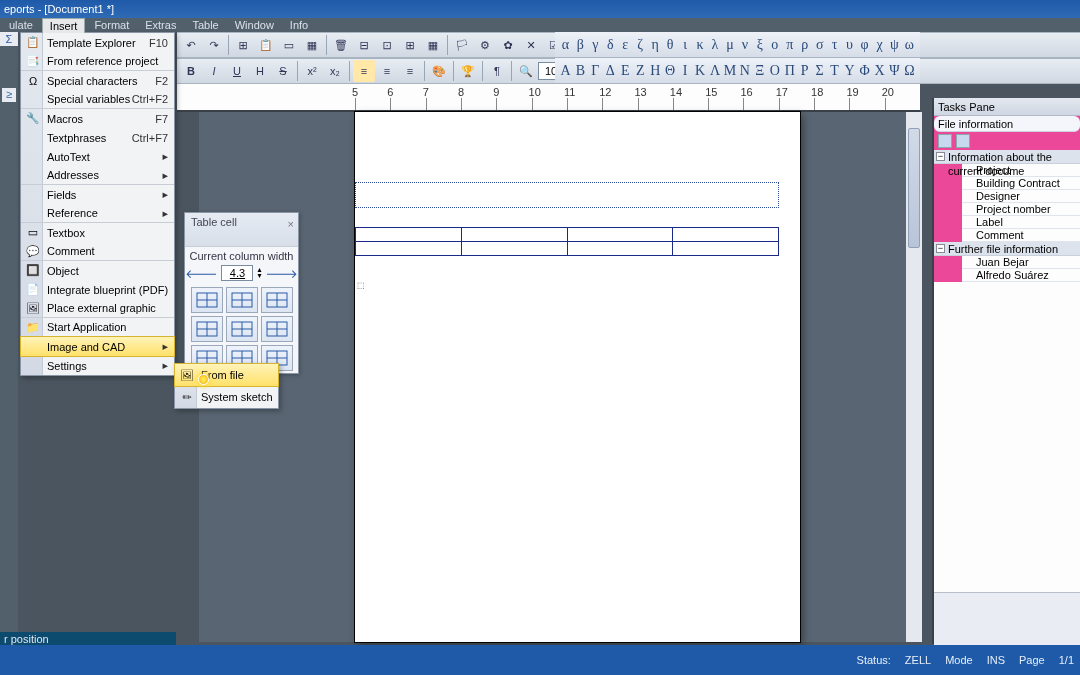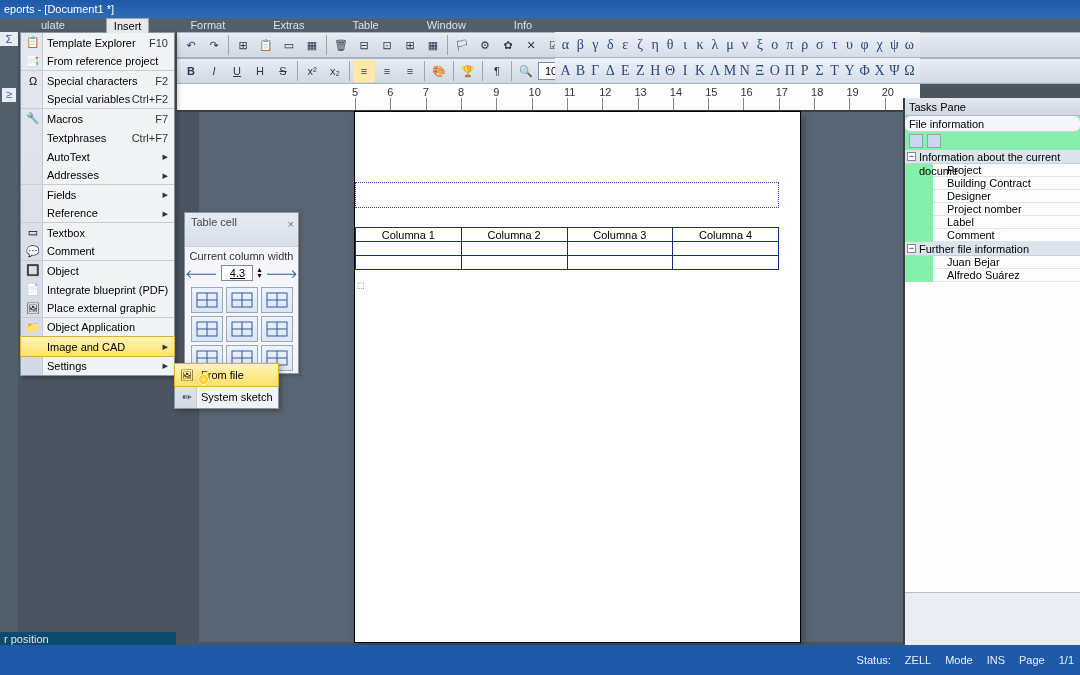--- a/index.html
+++ b/index.html
@@ -1,21 +1,21 @@
 <!DOCTYPE html>
 <html><head>
 <meta charset="utf-8">
 <style>
 * { margin: 0; padding: 0; box-sizing: border-box; font-family: "Segoe UI", Tahoma, sans-serif; font-size: 11px; }
 body { background: #4a5560; width: 1080px; height: 675px; overflow: hidden; position: relative; }
 
 .titlebar { height: 18px; background: linear-gradient(#1e5aa8, #2f6ab5); color: #fff; padding-left: 4px; line-height: 18px; }
 
 .menubar { height: 14px; background: #52606c; color: #d8e0e8; display: flex; align-items: center; gap: 2px; padding-left: 2px; }
-.menubar .menu-item { padding: 0 7px; height: 14px; line-height: 14px; cursor: pointer; margin-left: 32px; }
+.menubar .menu-item { padding: 0 7px; height: 14px; line-height: 14px; cursor: pointer; }
 .menubar .menu-item.active { background: #e6e8ea; color: #000; border: 1px solid #9aa; border-bottom: none; height: 15px; position: relative; z-index: 60; }
 
 .toolbar-strip { background: linear-gradient(#e8edf3, #d0d8e2); border-top: 1px solid #a8b4c0; border-bottom: 1px solid #a8b4c0; height: 26px; display: flex; align-items: center; padding: 0 3px; gap: 1px; }
 .tbtn { width: 22px; height: 22px; display: flex; align-items: center; justify-content: center; border: 1px solid transparent; border-radius: 2px; cursor: pointer; color: #335; }
 .tsep { width: 1px; height: 20px; background: #98a5b5; margin: 0 2px; }
 .zoom-box { background: #fff; border: 1px solid #7a8ca0; padding: 0 2px; height: 18px; width: 45px; text-align: center; }
 
 .greek-strip { background: linear-gradient(#eef2f8,#d6dde8); height: 26px; display: flex; align-items: center; padding: 0 3px; gap: 0; border-bottom: 1px solid #a8b4c0; }
 .gbtn { width: 19px; height: 22px; display: flex; align-items: center; justify-content: center; font-family: "Times New Roman", serif; font-size: 14px; color: #2a4a7a; cursor: pointer; }
 
@@ -54,21 +54,21 @@
 .hruler .tick span { position:absolute; top:-12px; left:-4px;}
 
 .page-bg { position:absolute; left:199px; top:84px; width:720px; height:558px; background:#596572;}
 .page { position:absolute; left:355px; top:112px; width:445px; height:530px; background:#fff; box-shadow: 0 0 0 1px #000, 3px 3px 8px rgba(0,0,0,.4);}
 .page .placeholder-box { position:absolute; top:70px; left:0; width:424px; height:26px; border:1px dotted #2c4b99; }
 .page .tbl { position:absolute; top:115px; left:0; width:424px; border-collapse:collapse;}
 .page .tbl th, .page .tbl td { border:1.5px solid #1a2a88; height:14px; }
 .page .tbl th { background:#fff; font-weight:normal; color:#000; text-align:center;}
 .page .marker { position:absolute; top:169px; left:2px; font-size:8px; color:#555;}
 
-.tasks-pane { position:absolute; right:0; top:98px; width:177px; height:546px; background:#86efac; border-left:2px solid #3a4048;}
+.tasks-pane { position:absolute; right:0; top:98px; width:148px; height:546px; background:#ec4899; border-left:2px solid #3a4048;}
 .tasks-pane .hdr { height:18px; background:linear-gradient(#e4e8f0,#cfd6e2); padding-left:4px; line-height:18px; border-bottom:1px solid #b0bac8;}
 .tasks-pane .sub { height:16px; background:#f4f6fb; border-bottom:1px solid #ced5e0; padding-left:4px; line-height:16px;border-radius:6px; }
 .tasks-pane .icons { height:18px; display:flex; align-items:center; gap:4px; padding-left:4px;}
 .tasks-pane .icons .i { width:14px; height:14px; background:#c8d8ee; border:1px solid #8aa;}
 .tasks-pane .section-row { height:14px; background:#dde3ed; padding-left:14px; line-height:14px; border-bottom:1px solid #c8d0dc; position:relative;}
 .tasks-pane .section-row .pm { position:absolute; left:2px; top:2px; width:9px; height:9px; border:1px solid #889; background:#fff; text-align:center; line-height:7px; font-size:9px;}
 .tasks-pane .field { height:13px; padding-left:14px; line-height:13px; background:#fdfdfd; border-bottom:1px solid #e0e4ec;margin-left:28px;}
 
 .bottom-left-tab { position:absolute; left:0; top:648px; height:13px; width:48px; background:#d8dde5; color:#445; text-align:center; line-height:13px; border:1px solid #9aa;}
 .posbar { position:absolute; left:0; top:661px; height:14px; width:177px; background:#e8ebf1; color:#334; padding-left:4px; line-height:14px;}
@@ -269,26 +269,20 @@
       <div class="tick">
         <span>20</span>
       </div>
     </div>
 </div>
 
 <div class="page">
   <div class="placeholder-box"></div>
   <table class="tbl">
     <tbody>
-        <tr id="thead-row">
-          <th>Columna 1</th>
-          <th>Columna 2</th>
-          <th>Columna 3</th>
-          <th>Columna 4</th>
-        </tr>
     <tr>
           <td></td>
           <td></td>
           <td></td>
           <td></td>
         </tr>
     <tr>
           <td></td>
           <td></td>
           <td></td>
@@ -369,21 +363,21 @@
     <div class="item">
       <span class="ico">📄</span>
       <span>Integrate blueprint (PDF)</span>
     </div>
     <div class="item sep-after">
       <span class="ico">🖼</span>
       <span>Place external graphic</span>
     </div>
     <div class="item sep-after">
       <span class="ico">📁</span>
-      <span>Object Application</span>
+      <span>Start Application</span>
     </div>
     <div class="item sep-after highlight">
       <span class="ico"></span>
       <span>Image and CAD</span>
       <span class="arrow">▸</span>
     </div>
     <div class="item">
       <span class="ico"></span>
       <span>Settings</span>
       <span class="arrow">▸</span>

